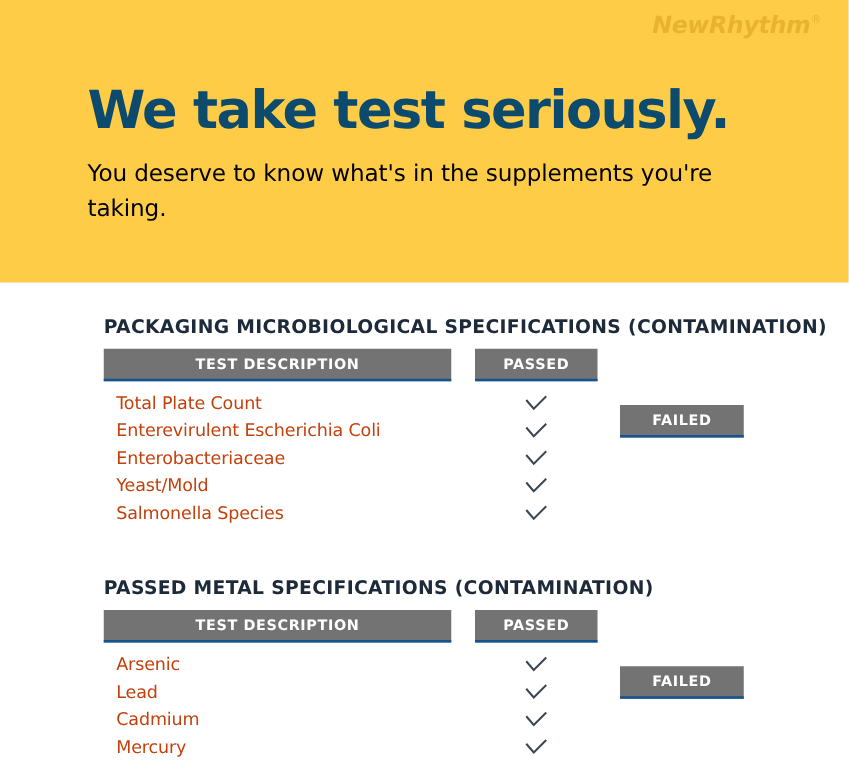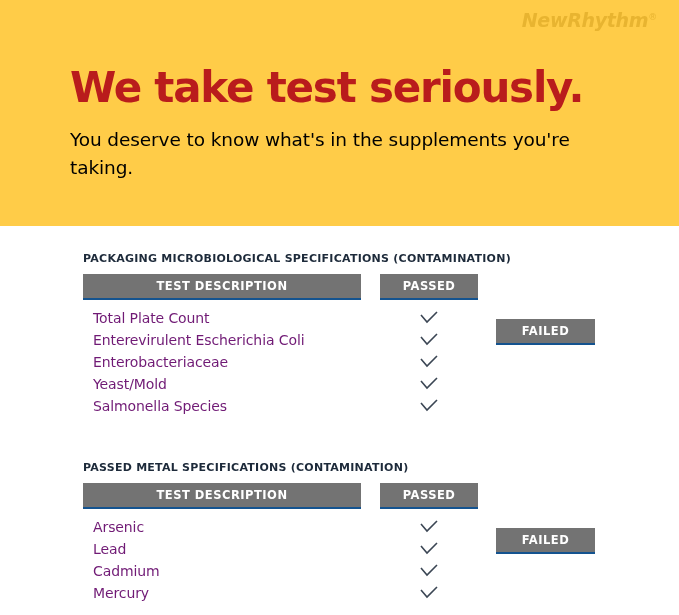--- a/index.html
+++ b/index.html
@@ -48,21 +48,21 @@
   }
   .hero-title {
     position: absolute;
     left: 70px;
     top: 64px;
     font-family: "DejaVu Sans", sans-serif;
     font-weight: 700;
     font-size: 42px;
     line-height: 48px;
     letter-spacing: -1.2px;
-    color: #b91c1c;
+    color: #0c4a6e;
     white-space: nowrap;
   }
   .hero-sub {
     position: absolute;
     left: 70px;
     top: 126px;
     width: 540px;
     font-family: "DejaVu Sans", sans-serif;
     font-weight: 400;
     font-size: 18.5px;
@@ -79,21 +79,21 @@
     width: 679px;
   }
   .section {
     position: absolute;
     left: 83px;
     width: 512px;
   }
   .section-title {
     font-family: "DejaVu Sans", sans-serif;
     font-weight: 700;
-    font-size: 11px;
+    font-size: 15px;
     letter-spacing: 0.25px;
     color: #1d2a3a;
     white-space: nowrap;
     margin-bottom: 9px;
   }
   .thead {
     position: relative;
     height: 26px;
   }
   .th {
@@ -123,21 +123,21 @@
   }
   .cell-name {
     position: absolute;
     left: 10px;
     top: 0;
     font-family: "DejaVu Sans", sans-serif;
     font-weight: 400;
     font-size: 14px;
     line-height: 22px;
     letter-spacing: -0.1px;
-    color: #701a75;
+    color: #c2410c;
     white-space: nowrap;
   }
   .cell-check {
     position: absolute;
     left: 297px;
     top: 0;
     width: 98px;
     height: 22px;
     display: flex;
     align-items: center;

